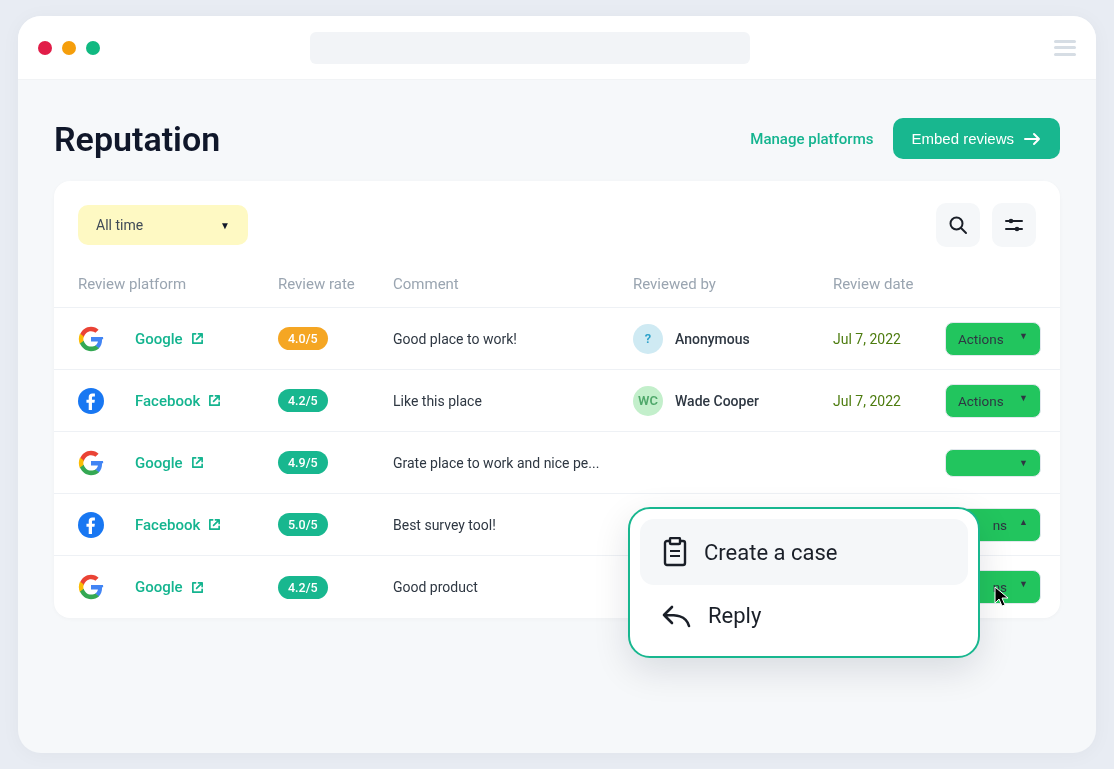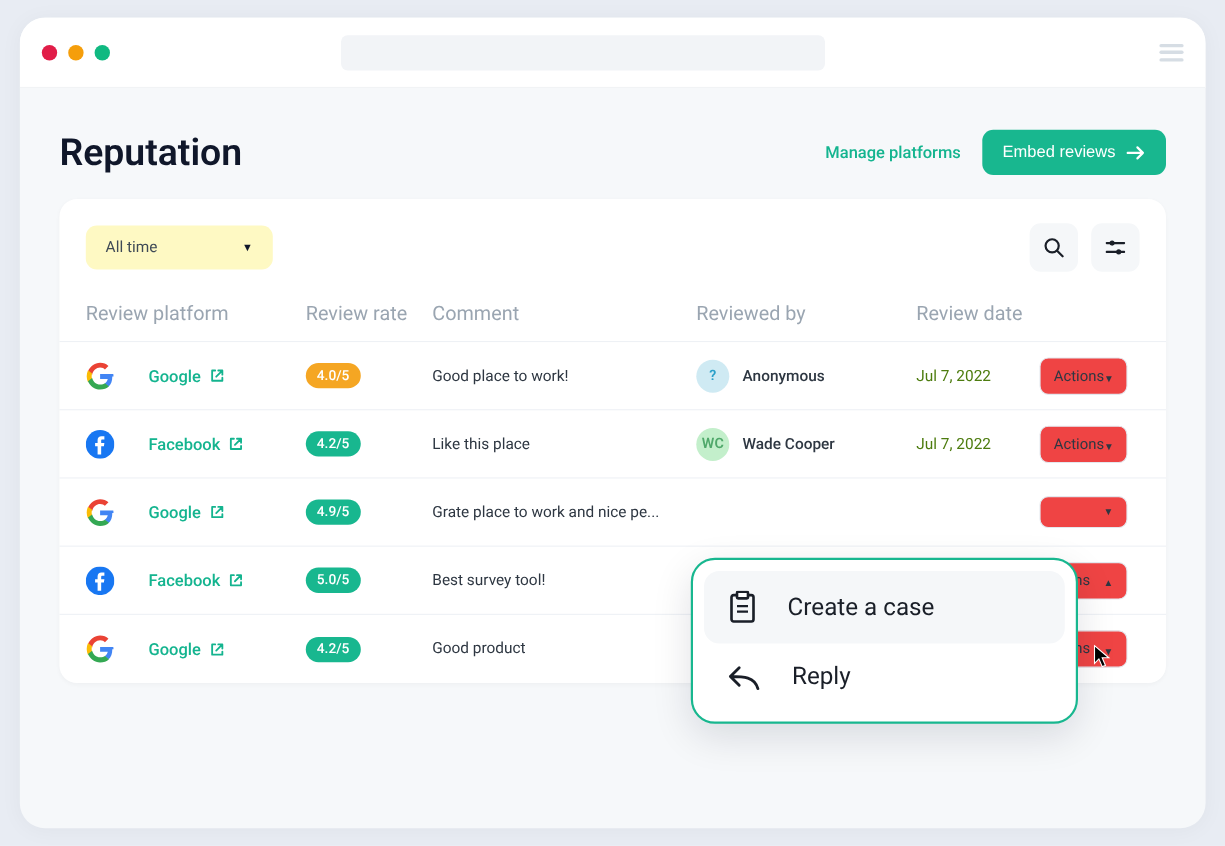--- a/index.html
+++ b/index.html
@@ -106,21 +106,21 @@
   justify-content: center;
   cursor: pointer;
 }
 
 .table-head, .table-row {
   display: grid;
   grid-template-columns: 200px 115px 240px 200px 112px 110px;
   align-items: center;
   padding: 0 24px;
 }
-.table-head { color: #9aa5b1; font-size: 18px; padding-top: 14px; padding-bottom: 14px; border-bottom: 1px solid #eef1f5; }
+.table-head { color: #9aa5b1; font-size: 15px; padding-top: 14px; padding-bottom: 14px; border-bottom: 1px solid #eef1f5; }
 .table-row { height: 62px; border-bottom: 1px solid #eef1f5; }
 .table-row:last-child { border-bottom: none; }
 
 .platform-cell { display: flex; align-items: center; gap: 31px; }
 .plat-icon { width: 26px; height: 26px; }
 .plat-link { color: #14b48f; font-size: 15px; font-weight: 500; display: flex; align-items: center; gap: 8px; cursor: pointer; }
 
 .rate-badge {
   display: inline-block;
   padding: 4px 10px;
@@ -139,49 +139,49 @@
   width: 30px; height: 30px; border-radius: 50%;
   display: flex; align-items: center; justify-content: center;
   font-size: 13px; font-weight: 600;
 }
 .reviewer-name { color: #2e3742; font-size: 14px; font-weight: 500; }
 
 .date { color: #4d7c0f; font-size: 14px; }
 
 .actions-btn {
   border: 1px solid #e3e8ee;
-  background: #ef4444;
+  background: #22c55e;
   border-radius: 8px;
   padding: 8px 12px;
   font-size: 13.5px;
   color: #2e3742;
   display: flex;
-  align-items: flex-end;
+  align-items: flex-start;
   justify-content: space-between;
   cursor: pointer;
-  width: 80px;
+  width: 96px;
 }
 .actions-btn .caret { font-size: 9px; }
 
 .dropdown {
   position: absolute;
   left: 628px;
   top: 507px;
   width: 352px;
   background: #fff;
   border: 2px solid #18b78f;
   border-radius: 22px;
   box-shadow: 0 12px 36px rgba(10,20,40,0.12);
   padding: 10px;
   z-index: 10;
 }
 .dropdown-item {
   display: flex;
   align-items: center;
-  gap: 28px;
+  gap: 16px;
   padding: 18px 22px;
   font-size: 22px;
   color: #1a1f28;
   border-radius: 14px;
   cursor: pointer;
 }
 .dropdown-item.hovered { background: #f5f7f9; }
 
 .cursor {
   position: absolute;

